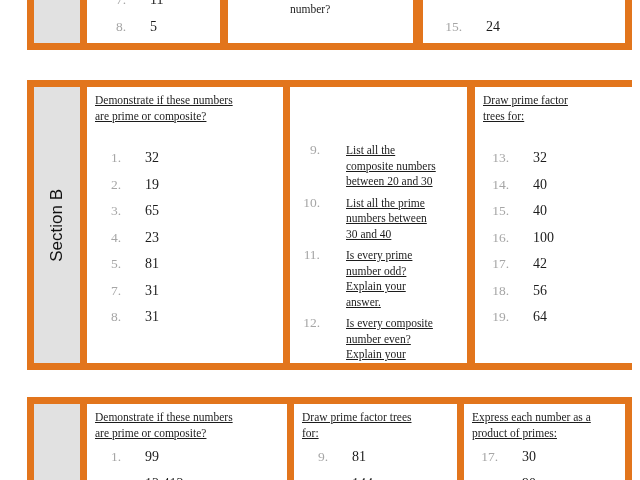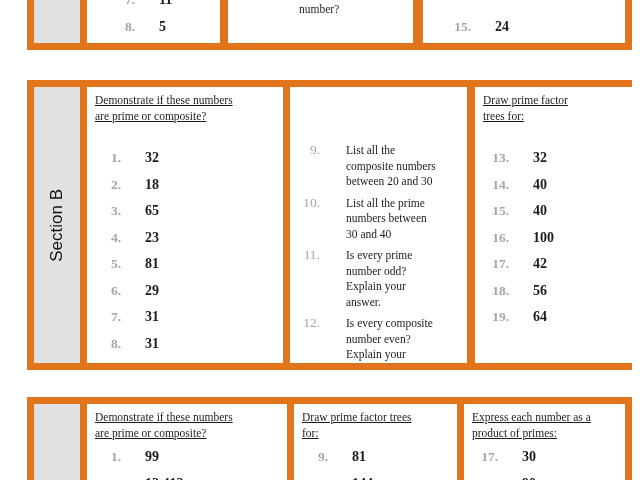--- a/index.html
+++ b/index.html
@@ -26,40 +26,41 @@
   .vdiv{flex:none;background:var(--accent,#E2751C);}
   .cell{flex:none;box-sizing:border-box;position:relative;overflow:hidden;background:#fff;}
   .cell-header{
     display:block;margin:5px 7px 0 8px;
     font-size:11.5px;line-height:16px;color:var(--ink,#1C1C1C);
     white-space:pre-line;
     text-decoration:underline;
   }
   .vlist{margin:20px 4px 0 8px;}
   .vlist.tight{margin-top:2px;}
-  .vitem{height:26.5px;line-height:26.5px;white-space:nowrap;font-weight:bold;}
+  .vitem{height:26.5px;line-height:26.5px;white-space:nowrap;}
   .num{
     display:inline-block;width:26px;text-align:right;
     font-size:13.5px;color:var(--numgray,#A6A6A6);
   }
   .val{
     display:inline-block;margin-left:24px;
     font-size:14px;color:var(--ink,#1C1C1C);
   }
   .qlist{margin:55px 0 0 7px;}
   .qitem{display:flex;align-items:baseline;margin-bottom:5px;}
   .qitem .num{width:23px;flex:none;}
   .qtext{
     margin-left:26px;width:128px;
     font-size:11.5px;line-height:15.5px;color:var(--ink,#1C1C1C);
     white-space:pre-line;
+    text-decoration:underline;
   }
   
   .bottom-anchor{
-    position:absolute;left:14px;right:0;bottom:0;
+    position:absolute;left:5px;right:0;bottom:0;
     display:flex;flex-direction:column;border-radius:20px;
   }
   .rowA .vlist{margin:0 0 4px 8px;}
   .fragment-line{
     margin:0 0 26px 57px;
     font-size:11.5px;line-height:16px;color:var(--ink,#1C1C1C);
   }
   
   .rowA{top:-210px;height:260px;}
   .rowB{top:80px;height:290px;}
@@ -110,25 +111,24 @@
   <div class="labelcell">
     <span class="label-text">Section B</span>
   </div>
   <div class="vdiv" style="width:7px"></div>
 
   <div class="cell" style="width:196px">
     <div class="cell-header">Demonstrate if these numbers
 are prime or composite?</div>
     <div class="vlist">
       <div class="vitem"><span class="num">1.</span><span class="val">32</span></div>
-      <div class="vitem"><span class="num">2.</span><span class="val">18</span></div>
+      <div class="vitem"><span class="num">2.</span><span class="val">19</span></div>
       <div class="vitem"><span class="num">3.</span><span class="val">65</span></div>
       <div class="vitem"><span class="num">4.</span><span class="val">23</span></div>
       <div class="vitem"><span class="num">5.</span><span class="val">81</span></div>
-      <div class="vitem"><span class="num">6.</span><span class="val">29</span></div>
       <div class="vitem"><span class="num">7.</span><span class="val">31</span></div>
       <div class="vitem"><span class="num">8.</span><span class="val">31</span></div>
     </div>
   </div>
   <div class="vdiv" style="width:7px"></div>
 
   <div class="cell" style="width:177px">
     <div class="qlist">
       <div class="qitem">
         <span class="num">9.</span>

